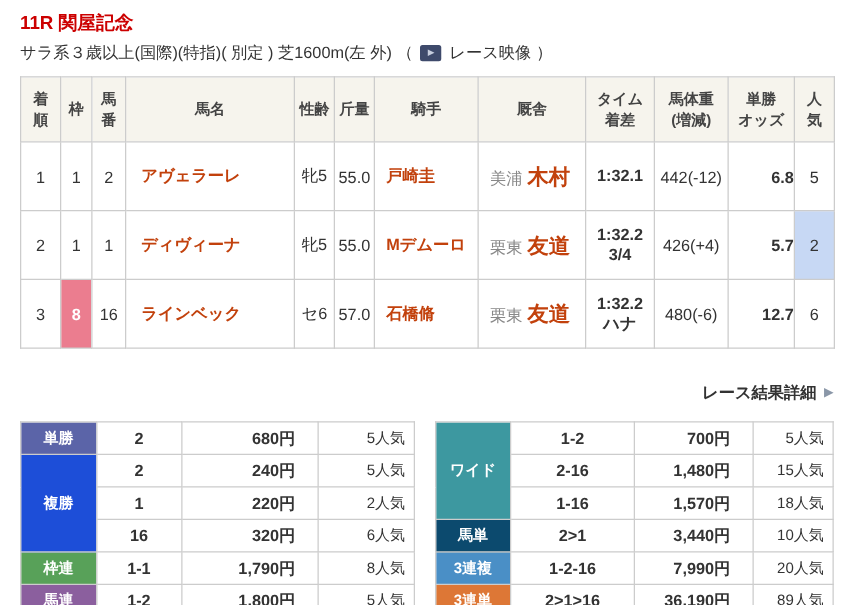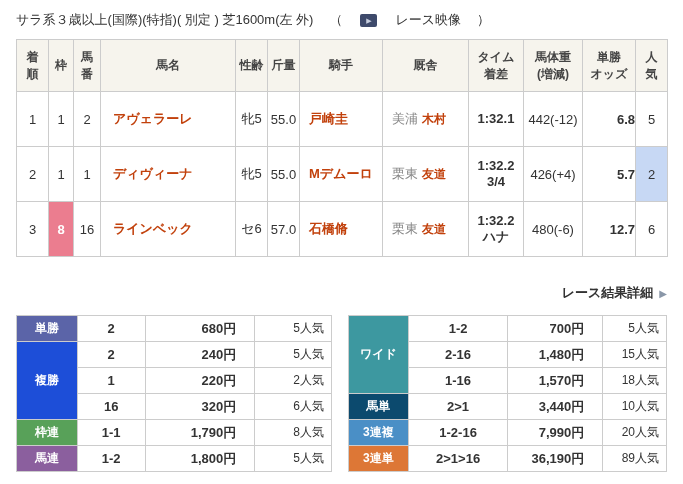--- a/index.html
+++ b/index.html
@@ -1,37 +1,37 @@
 <!DOCTYPE html>
 <html><head>
 <meta charset="utf-8">
 <style>
   * { box-sizing: border-box; margin: 0; padding: 0; }
   html,body { width: 683px; height: 484px; background: #fff;
     font-family: "Liberation Sans", "DejaVu Sans", sans-serif; color: #333; }
   .page { padding: 8px 16px 0 16px; }
 
   .race-title { color: #cc0000; font-size: 15px; font-weight: bold; line-height: 22px; }
-  .race-sub { font-size: 13px; line-height: 20px; margin-top: 2px; display: flex; align-items: center; gap: 16px; }
+  .race-sub { font-size: 13px; line-height: 20px; margin-top: 2px; display: flex; align-items: center; gap: 4px; }
   .vicon { display: inline-flex; width: 17px; height: 13px; background: #3e4a6b; border-radius: 2px;
     align-items: center; justify-content: center; margin: 0 2px; }
   .vicon span { color: #c7cede; font-size: 7px; line-height: 1; }
 
   table { border-collapse: collapse; table-layout: fixed; }
   .results { width: 651px; margin-top: 9px; }
   .results th, .results td { border: 1px solid #ccc; text-align: center; font-size: 12px; overflow: hidden; }
   .results thead th { background: #f6f4ed; color: #444; font-weight: bold; height: 52px;
     white-space: pre-line; line-height: 1.35; }
   .results tbody tr { height: 55px; }
   .results tbody td { background: #fff; font-size: 13px; }
   td.horse { text-align: left; padding-left: 12px; }
   td.jockey, td.stable { text-align: left; padding-left: 9px; }
   a.lnk { color: #c2410c; font-weight: bold; text-decoration: none; font-size: 13px; cursor: pointer; }
   td.stable .region { color: #888; font-size: 13px; margin-right: 4px; font-weight: normal; }
-  td.stable a.lnk { font-size: 12px; }
+  td.stable a.lnk { font-size: 17px; }
   td.time { font-weight: bold; white-space: pre-line; line-height: 1.25; }
   td.bw { font-size: 12px; }
   td.odds { font-weight: bold; text-align: right; }
   td.waku-pink { background: #eb7d8f !important; color: #fff; font-weight: bold; }
   td.waku-white { background: #fff; }
   td.pop-hl { background: #c7d8f4 !important; }
 
   .detail-row { width: 651px; text-align: right; margin-top: 26px; height: 20px; }
   .detail-link { font-size: 13px; font-weight: bold; color: #333; text-decoration: none;
     display: inline-flex; align-items: center; gap: 6px; cursor: pointer; }
@@ -51,20 +51,21 @@
   .bt-wide { background: #3d98a0; }
   .bt-umatan { background: #0c4a6e; margin-top: 32px; }
   .bt-sanrenpuku { background: #4a8fc6; }
   .bt-sanrentan { background: #dd7736; }
 </style>
 </head>
 <body>
 
 <div class="page">
 
+  <div class="race-title">11R 関屋記念</div>
 
   <div class="race-sub">
     <span>サラ系３歳以上(国際)(特指)( 別定 ) 芝1600m(左 外)</span>
     <span>（</span>
     <span class="vicon">
         <span>▶</span>
       </span>
     <a class="race-video-link">レース映像</a>
     <span>）</span>
   </div>

